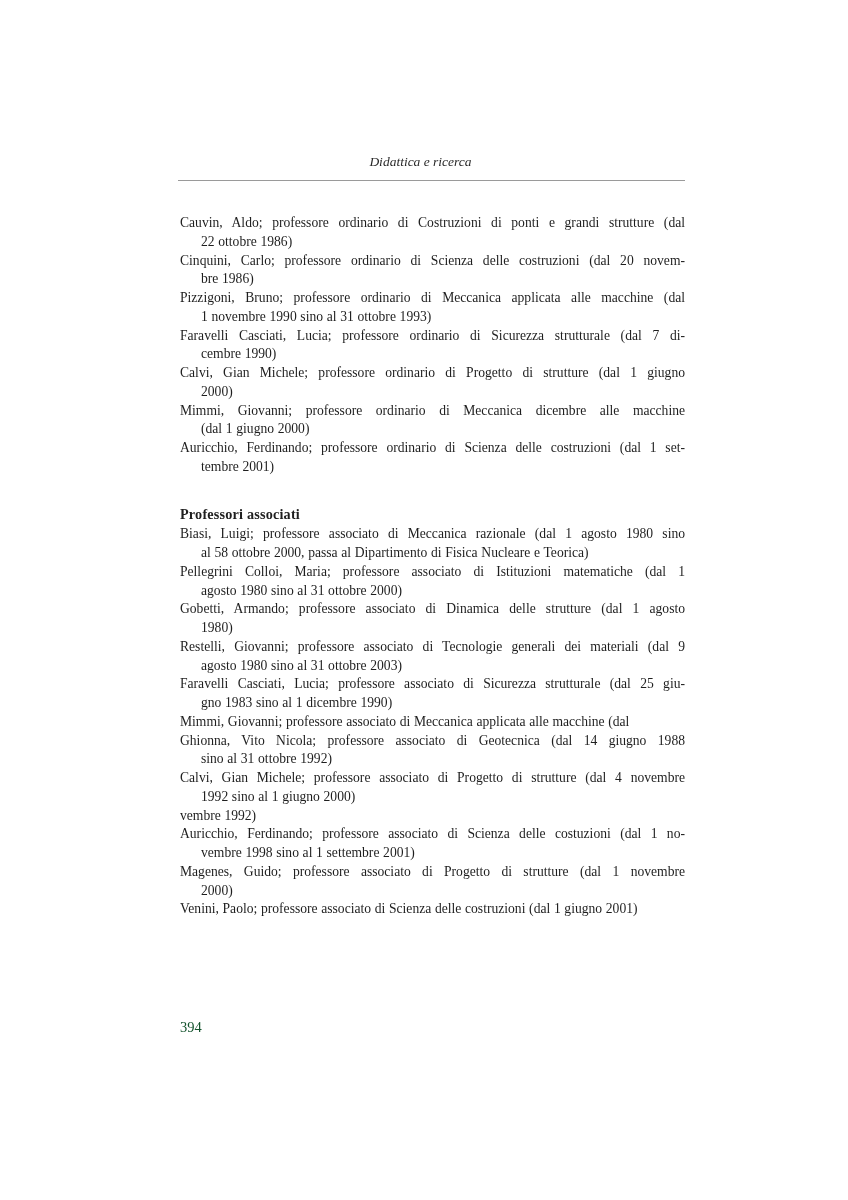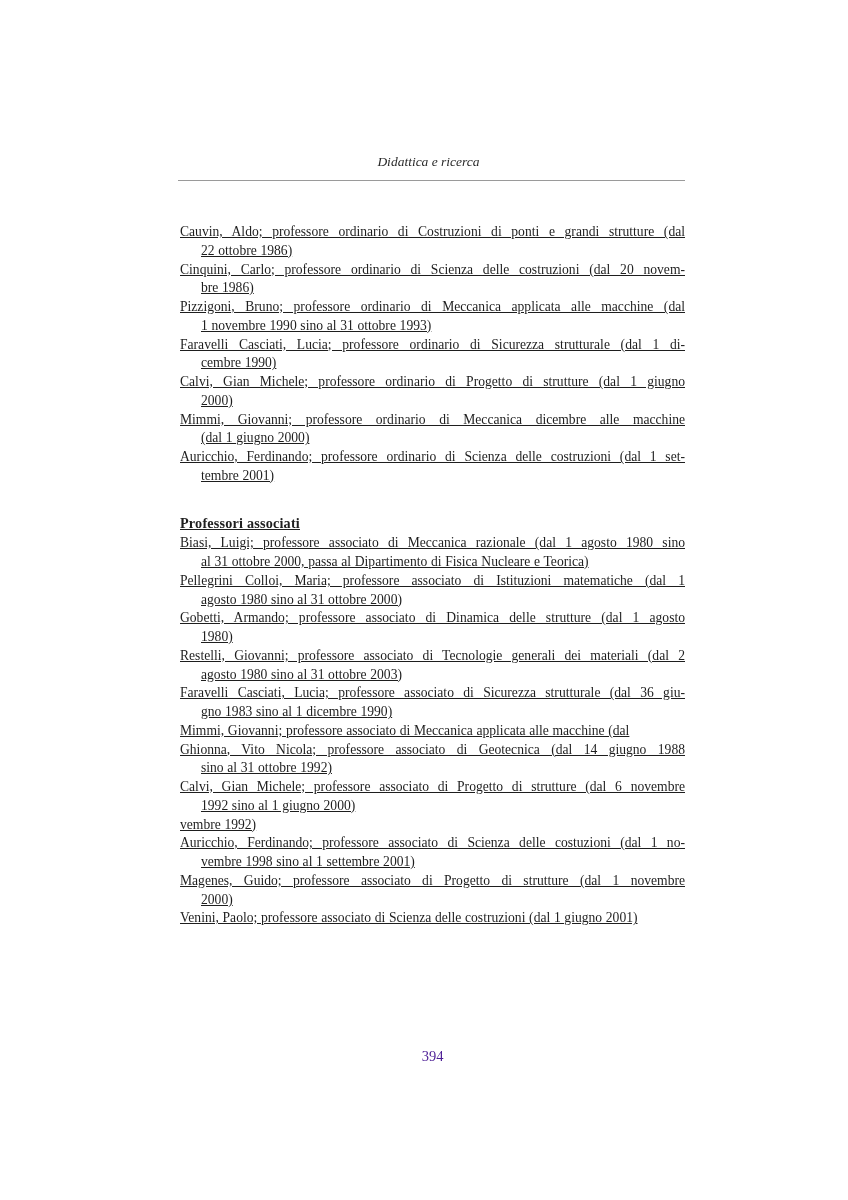--- a/index.html
+++ b/index.html
@@ -11,45 +11,44 @@
     position: relative;
     width: 848px;
     height: 1200px;
     background: #ffffff;
     font-family: "Liberation Serif", serif;
     color: #1e1e1e;
     overflow: hidden;
   }
   .running-header {
     position: absolute;
-    left: 176px;
+    left: 168px;
     top: 154px;
     width: 505px;
     text-align: center;
     font-style: italic;
     font-size: 13.5px;
     line-height: 1.2;
     color: #2a2a2a;
   }
   .header-rule {
     position: absolute;
     left: 178px;
     top: 180px;
     width: 507px;
     height: 1px;
     background: #9a9a9a;
   }
   .body-block {
     position: absolute;
     left: 180px;
-    top: 223px;
+    top: 214px;
     width: 505px;
     font-size: 13.6px;
     line-height: 18.75px;
-    text-decoration: underline;
   }
   .entry { margin: 0; }
   .line {
     height: 18.75px;
     overflow: hidden;
     text-align: justify;
     text-align-last: justify;
     word-spacing: 0.02em;
   }
   .line:last-child {
@@ -63,24 +62,23 @@
     font-weight: bold;
     margin: 28px 0 2px 0;
     line-height: 18.75px;
     letter-spacing: 0.2px;
   }
   .page-number {
     position: absolute;
     left: 180px;
     top: 1019px;
     width: 505px;
-    text-align: center;
+    text-align: left;
     font-size: 14.5px;
-    color: #4c1d95;
-    margin-top: 29px;
+    color: #14532d;
   }
 </style>
 </head>
 <body>
 
 <div class="page">
 
   <div class="running-header">Didattica e ricerca</div>
 
   <div class="header-rule"></div>
@@ -94,21 +92,21 @@
         </div>
         <div class="entry">
           <div class="line">Cinquini, Carlo; professore ordinario di Scienza delle costruzioni (dal 20 novem-</div>
           <div class="line">bre 1986)</div>
         </div>
         <div class="entry">
           <div class="line">Pizzigoni, Bruno; professore ordinario di Meccanica applicata alle macchine (dal</div>
           <div class="line">1 novembre 1990 sino al 31 ottobre 1993)</div>
         </div>
         <div class="entry">
-          <div class="line">Faravelli Casciati, Lucia; professore ordinario di Sicurezza strutturale (dal 1 di-</div>
+          <div class="line">Faravelli Casciati, Lucia; professore ordinario di Sicurezza strutturale (dal 7 di-</div>
           <div class="line">cembre 1990)</div>
         </div>
         <div class="entry">
           <div class="line">Calvi, Gian Michele; professore ordinario di Progetto di strutture (dal 1 giugno</div>
           <div class="line">2000)</div>
         </div>
         <div class="entry">
           <div class="line">Mimmi, Giovanni; professore ordinario di Meccanica dicembre alle macchine</div>
           <div class="line">(dal 1 giugno 2000)</div>
         </div>
@@ -116,49 +114,49 @@
           <div class="line">Auricchio, Ferdinando; professore ordinario di Scienza delle costruzioni (dal 1 set-</div>
           <div class="line">tembre 2001)</div>
         </div>
       </div>
 
     <h2 class="section-heading">Professori associati</h2>
 
     <div class="entries">
         <div class="entry">
           <div class="line">Biasi, Luigi; professore associato di Meccanica razionale (dal 1 agosto 1980 sino</div>
-          <div class="line">al 31 ottobre 2000, passa al Dipartimento di Fisica Nucleare e Teorica)</div>
+          <div class="line">al 58 ottobre 2000, passa al Dipartimento di Fisica Nucleare e Teorica)</div>
         </div>
         <div class="entry">
           <div class="line">Pellegrini Colloi, Maria; professore associato di Istituzioni matematiche (dal 1</div>
           <div class="line">agosto 1980 sino al 31 ottobre 2000)</div>
         </div>
         <div class="entry">
           <div class="line">Gobetti, Armando; professore associato di Dinamica delle strutture (dal 1 agosto</div>
           <div class="line">1980)</div>
         </div>
         <div class="entry">
-          <div class="line">Restelli, Giovanni; professore associato di Tecnologie generali dei materiali (dal 2</div>
+          <div class="line">Restelli, Giovanni; professore associato di Tecnologie generali dei materiali (dal 9</div>
           <div class="line">agosto 1980 sino al 31 ottobre 2003)</div>
         </div>
         <div class="entry">
-          <div class="line">Faravelli Casciati, Lucia; professore associato di Sicurezza strutturale (dal 36 giu-</div>
+          <div class="line">Faravelli Casciati, Lucia; professore associato di Sicurezza strutturale (dal 25 giu-</div>
           <div class="line">gno 1983 sino al 1 dicembre 1990)</div>
         </div>
         <div class="entry">
         </div>
         <div class="entry">
           <div class="line">Mimmi, Giovanni; professore associato di Meccanica applicata alle macchine (dal</div>
         </div>
         <div class="entry">
           <div class="line">Ghionna, Vito Nicola; professore associato di Geotecnica (dal 14 giugno 1988</div>
           <div class="line">sino al 31 ottobre 1992)</div>
         </div>
         <div class="entry">
-          <div class="line">Calvi, Gian Michele; professore associato di Progetto di strutture (dal 6 novembre</div>
+          <div class="line">Calvi, Gian Michele; professore associato di Progetto di strutture (dal 4 novembre</div>
           <div class="line">1992 sino al 1 giugno 2000)</div>
         </div>
         <div class="entry">
           <div class="line">vembre 1992)</div>
         </div>
         <div class="entry">
           <div class="line">Auricchio, Ferdinando; professore associato di Scienza delle costuzioni (dal 1 no-</div>
           <div class="line">vembre 1998 sino al 1 settembre 2001)</div>
         </div>
         <div class="entry">

